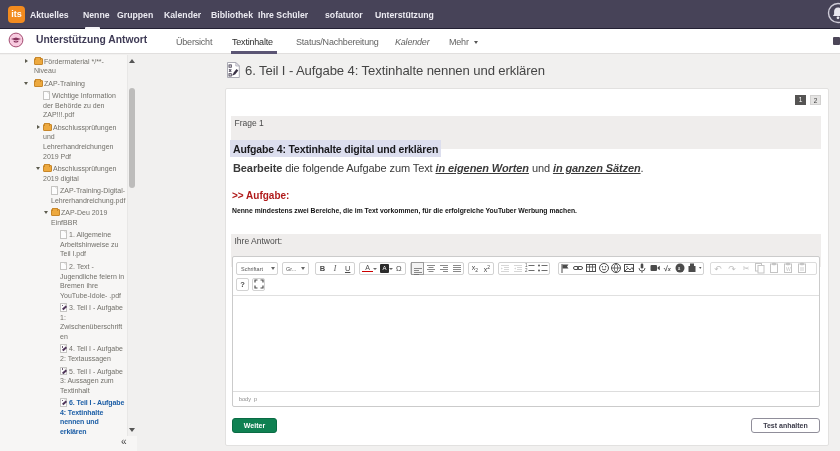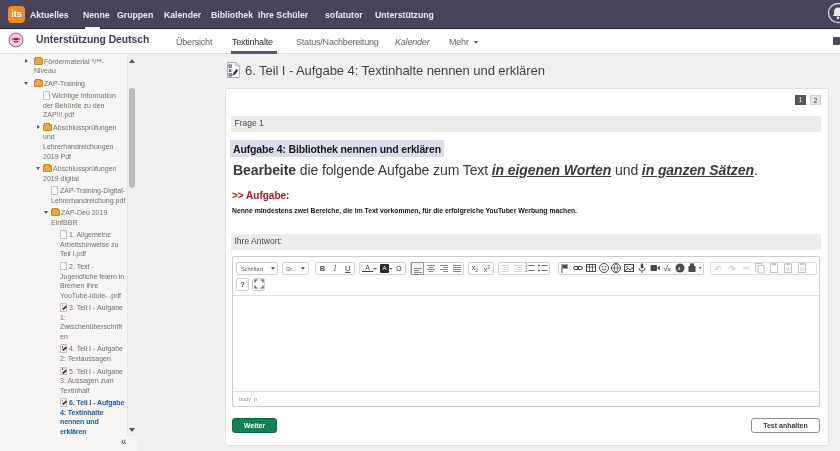--- a/index.html
+++ b/index.html
@@ -35,25 +35,25 @@
 .tdoc { display:inline-block; width:6.5px; height:8.5px; background:linear-gradient(225deg,#e8e7e5 1.7px,#fdfdfd 0); border:0.8px solid #c5c4c2; border-radius:0.5px; vertical-align:-1.5px; margin-right:2.5px; position:relative; } .tdoc:after { content:""; position:absolute; left:0.6px; top:3px; width:4.6px; height:1.7px; background:#50365a; transform:rotate(-42deg); } .tdoc:before { content:""; position:absolute; left:0.7px; top:0.9px; width:1.4px; height:1.4px; background:#6a5a70; }
 #tree li.sel { color:#1c5ea6; font-weight:bold; letter-spacing:-0.1px; }
 
 
 #title-ic { position:absolute; left:227px; top:62px; }
 #title { position:absolute; left:245px; top:62.5px; font-size:13.1px; color:#454545; letter-spacing:-0.1px; }
 #panel { position:absolute; left:225px; top:88px; width:604px; height:358px; background:#fff; border:1px solid #e2e1e0; border-radius:2px; }
 .pg { position:absolute; top:95px; width:11px; height:10px; font-size:6.5px; text-align:center; line-height:10px; }
 #pg1 { left:795px; background:#555453; color:#fff; }
 #pg2 { left:810px; background:#e5e4e3; color:#3a3a3a; border:0.5px solid #d2d1d0; }
-.gbar { position:absolute; left:231px; width:590px; height:16px; background:#efedec; font-size:8.5px; color:#4a4a4a; line-height:15.5px; padding-left:3.5px; }
+.gbar { position:absolute; left:231px; width:590px; height:33px; background:#efedec; font-size:8.5px; color:#4a4a4a; line-height:15.5px; padding-left:3.5px; }
 #frage { top:116px; }
 #ihre { top:234px; }
 #aufg4 { position:absolute; left:230px; top:140px; background:#dcdeee; font-size:10.5px; letter-spacing:-0.15px; font-weight:bold; color:#19191c; padding:2.5px 3px; }
-#bearb { position:absolute; left:233px; top:162px; font-size:14px; letter-spacing:-0.1px; color:#3a3a3a; }
+#bearb { position:absolute; left:233px; top:162px; font-size:11px; letter-spacing:-0.1px; color:#3a3a3a; }
 #aufred { position:absolute; left:232px; top:190px; font-size:10px; font-weight:bold; color:#b01b1b; }
 #nenne { position:absolute; left:232px; top:206.5px; font-size:6.8px; font-weight:bold; color:#141414; }
 
 
 #editor { position:absolute; left:232px; top:256px; width:588px; height:151px; background:#fff; border:1px solid #cbcbcb; border-radius:2px; }
 #tbsep { position:absolute; left:233px; top:295px; width:586px; height:1px; background:#e0e0e0; }
 #statusbar { position:absolute; left:233px; top:391px; width:586px; height:15px; border-top:1px solid #ddd; font-size:5.5px; color:#888; line-height:15px; padding-left:6px; }
 .grp { position:absolute; height:13px; border:0.5px solid #d2d2d2; border-radius:2px; background:#fff; display:flex; align-items:center; }
 .tbtn { display:inline-block; text-align:center; color:#4b4b4b; }
 .dis { color:#bfbfbf !important; }
@@ -82,21 +82,21 @@
   <path d="M12 6.5 c-2.6 0 -3.9 1.8 -3.9 4 v2.8 l-1.2 1.8 h10.2 l-1.2 -1.8 v-2.8 c0 -2.2 -1.3 -4 -3.9 -4 z" fill="#e9e7ef"></path>
   <circle cx="12" cy="16.8" r="1.4" fill="#e9e7ef"></circle>
 </svg>
 
 <div id="bar2"></div>
 <svg class="abs" style="left:8px;top:32px" width="16" height="16" viewBox="0 0 16 16">
   <circle cx="8" cy="8" r="6.9" fill="#f8cce0" stroke="#a34d72" stroke-width="1"></circle>
   <path d="M2.9 7.0 L8 5.4 L13.1 7.0 L8 8.6 Z" fill="#84305a"></path>
   <path d="M5.7 8.6 v1.2 c0 .4 1 .8 2.3 .8 s2.3 -.4 2.3 -.8 V8.6 L8 9.4 Z" fill="#84305a"></path>
 </svg>
-<span id="coursename">Unterstützung Deutsch</span>
+<span id="coursename">Unterstützung Antwort</span>
 <span class="tab" style="left:176px">Übersicht</span>
 <span class="tab" id="tab-res" style="left:232px">Textinhalte</span>
 <div id="resline"></div>
 <span class="tab" style="left:296px">Status/Nachbereitung</span>
 <span class="tab" style="left:395px;font-style:italic">Kalender</span>
 <span class="tab" style="left:449px">Mehr</span>
 <span class="car abs" style="left:474px;top:41px;border-top-color:#555"></span>
 <div class="abs" style="left:833px;top:37px;width:7px;height:8px;background:#4c4658;border-radius:1px"></div>
 
 <div id="sidebar"></div>
@@ -132,21 +132,21 @@
   <rect x="2" y="11.7" width="2.3" height="2.3" fill="none" stroke="#413a4e" stroke-width="0.9"></rect>
   <path d="M6.1 11.2 L9.5 7.1 L11.3 8.6 L7.9 12.7 Z" fill="#3a3245"></path>
   <path d="M6.1 11.2 L7.9 12.7 L5.2 13.6 Z" fill="#3a3245"></path>
 </svg>
 <div id="title">6. Teil I - Aufgabe 4: Textinhalte nennen und erklären</div>
 
 <div id="panel"></div>
 <div class="pg" id="pg1">1</div>
 <div class="pg" id="pg2">2</div>
 <div class="gbar" id="frage">Frage 1</div>
-<div id="aufg4">Aufgabe 4: Bibliothek nennen und erklären</div>
+<div id="aufg4">Aufgabe 4: Textinhalte digital und erklären</div>
 <div id="bearb"><b>Bearbeite</b> die folgende Aufgabe zum Text <b><i><u>in eigenen Worten</u></i></b> und <b><i><u>in ganzen Sätzen</u></i></b>.</div>
 <div id="aufred">&gt;&gt; Aufgabe:</div>
 <div id="nenne">Nenne mindestens zwei Bereiche, die im Text vorkommen, für die erfolgreiche YouTuber Werbung machen.</div>
 <div class="gbar" id="ihre">Ihre Antwort:</div>
 
 <div id="editor"></div>
 <div id="tbsep"></div>
 <div id="statusbar">body&nbsp;&nbsp;p</div>
 
 <div class="grp" style="left:236px;top:262px;width:42px;">

